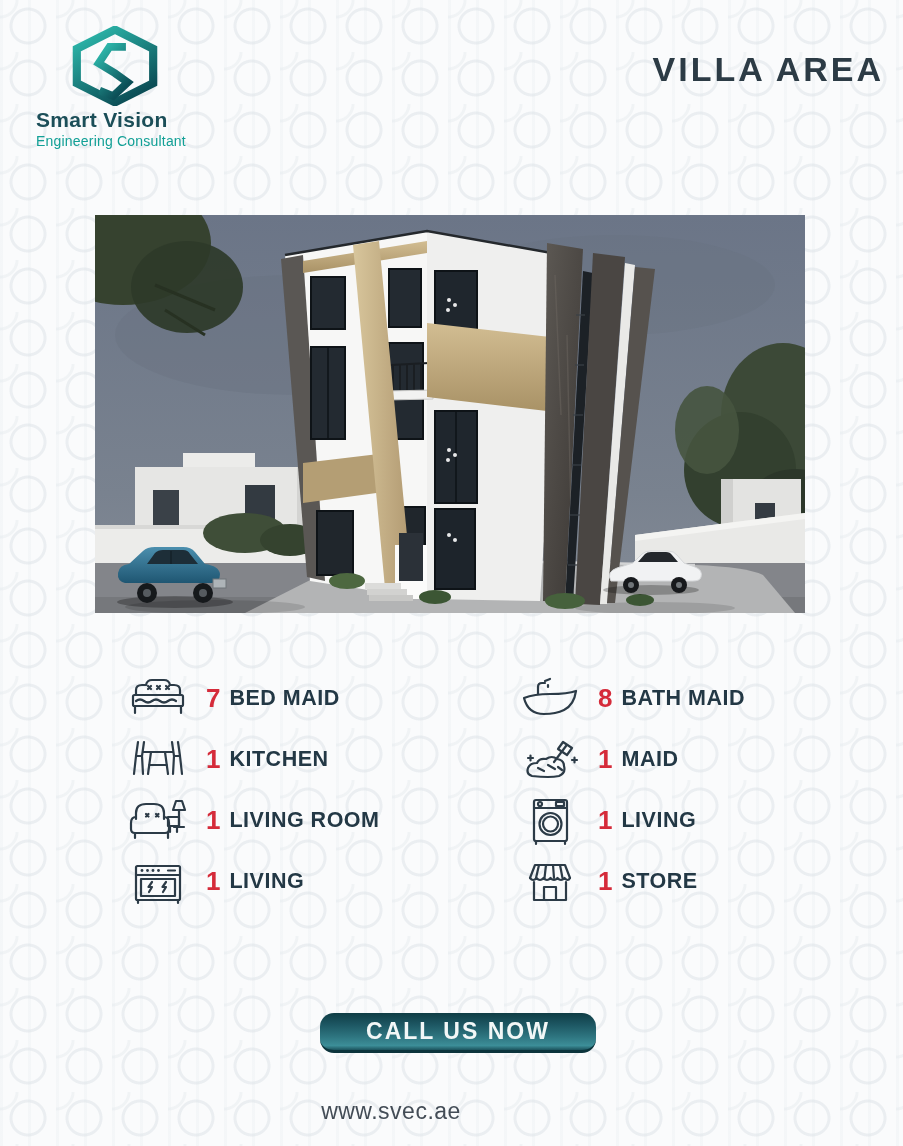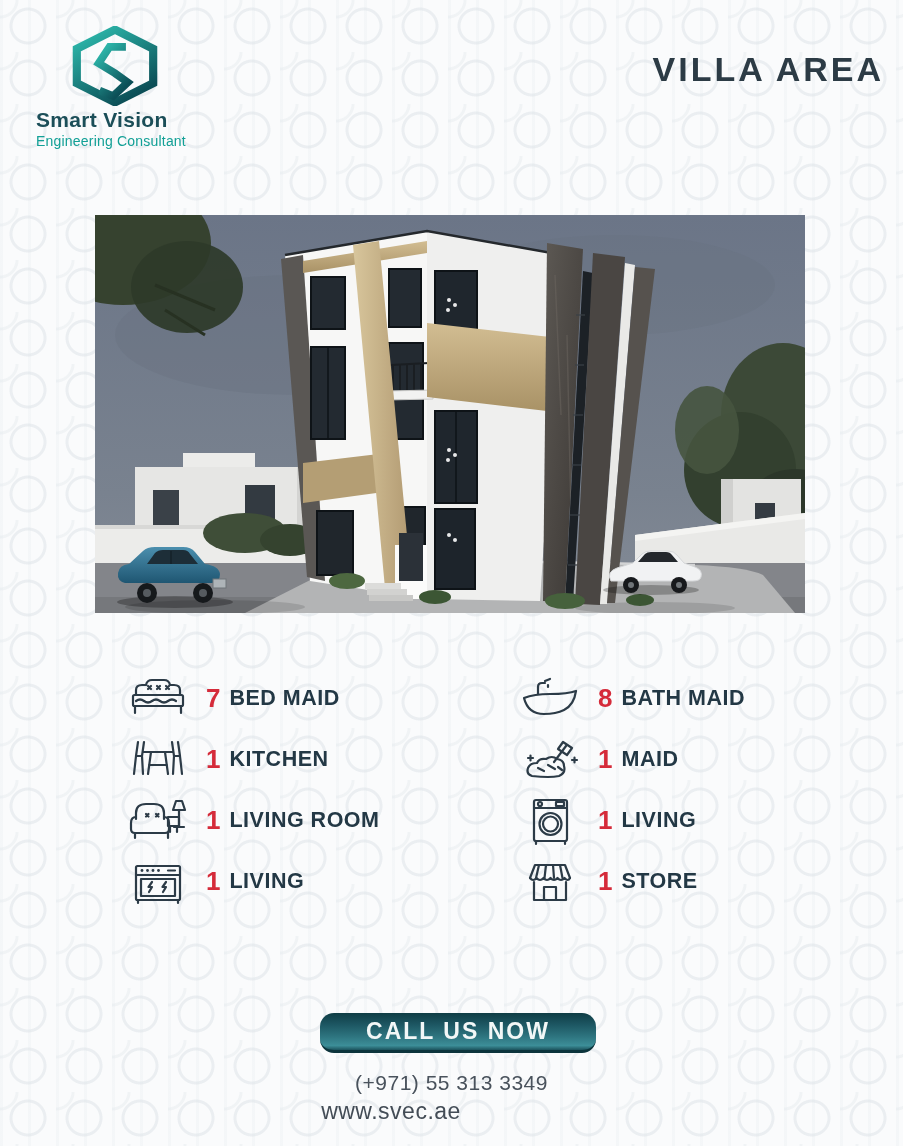--- a/index.html
+++ b/index.html
@@ -383,16 +383,15 @@
           </svg>
         </span>
         <span class="feature-count">1</span>
         <span class="feature-label">STORE</span>
       </div>
 
     </div>
   </div>
 
   <button class="cta-button">CALL US NOW</button>
-  <div class="contact-phone">(+971) 55 313 3349</div>
   <div class="contact-website">www.svec.ae</div>
 
 </div>
 
 </body></html>

